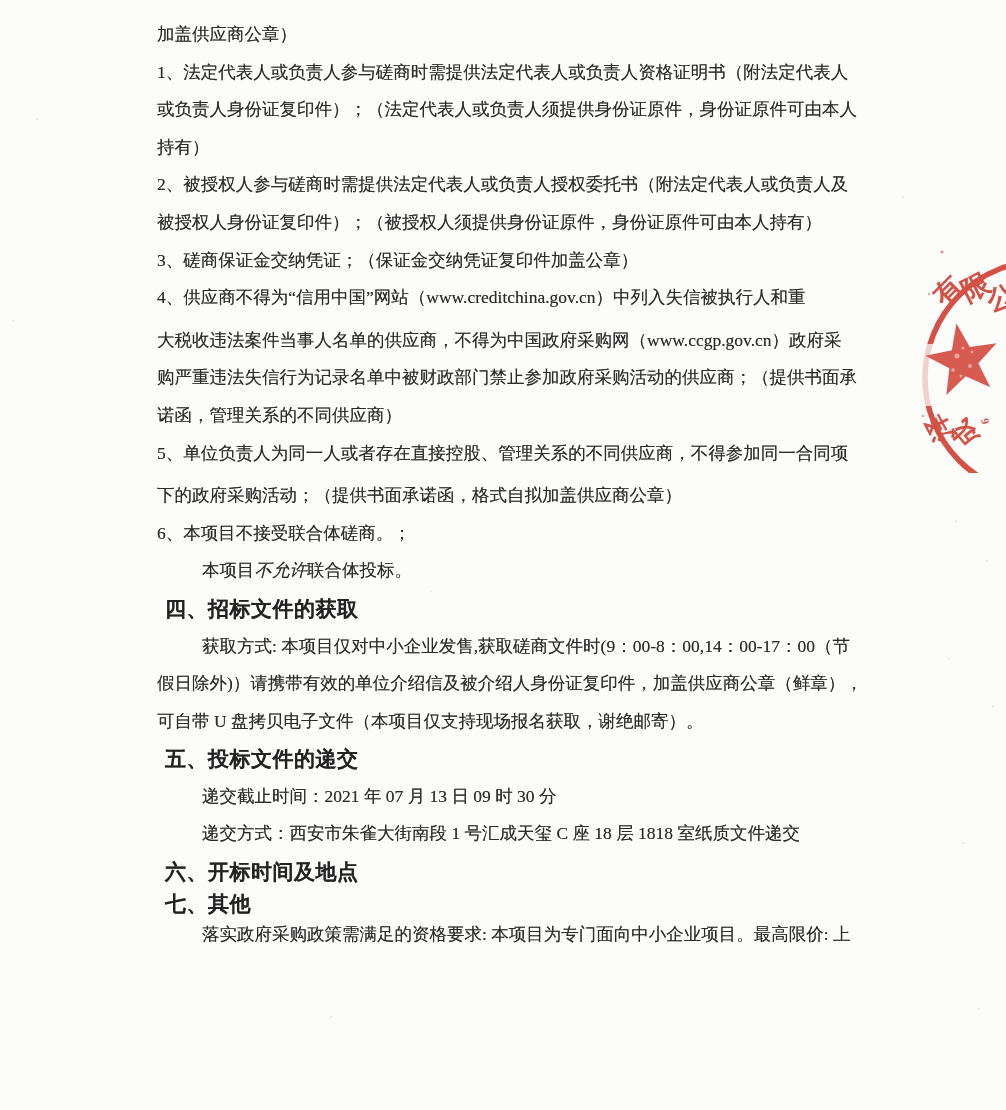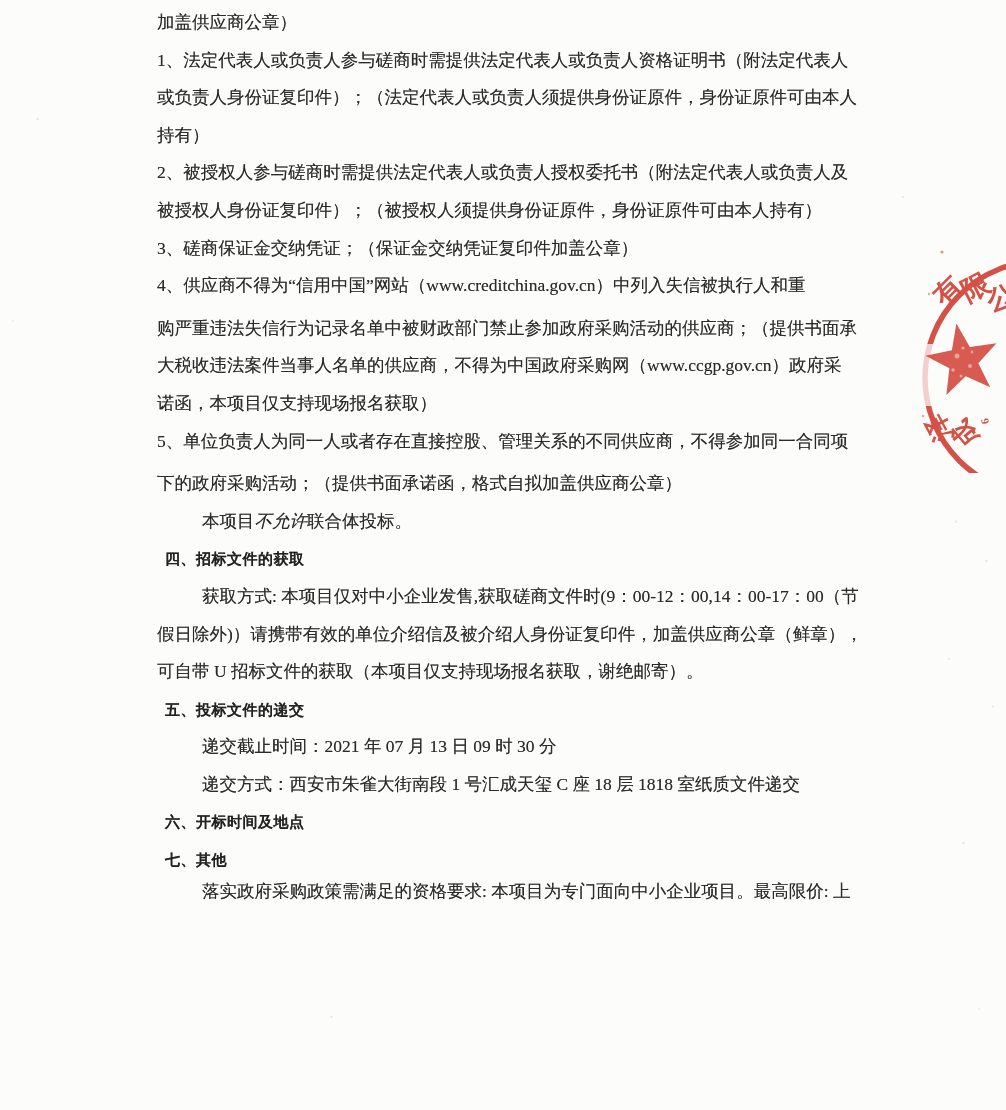--- a/index.html
+++ b/index.html
@@ -2,31 +2,31 @@
 <html><head>
 <meta charset="utf-8">
 <style>
   html,body{margin:0;padding:0;}
   body{
     width:1006px;height:1110px;position:relative;overflow:hidden;
     background:#fcfcfb;
     font-family:"Liberation Serif","DejaVu Serif",serif;
   }
   .doc-body{
-    position:absolute;left:157px;top:4px;width:720px;
+    position:absolute;left:157px;top:16px;width:720px;
     color:#2b2b2b;
     font-size:17.5px;line-height:37.6px;
     text-shadow:0 0 .5px rgba(40,40,40,.55);
     white-space:nowrap;
   }
   .line{height:37.6px;}
   .line.indent{padding-left:45px;}
   .line.heading{
     font-family:"Liberation Sans","DejaVu Sans",sans-serif;
-    font-weight:bold;font-size:15px;padding-left:8px;
+    font-weight:bold;font-size:21px;padding-left:8px;
     letter-spacing:.5px;color:#222;
   }
   .line i{font-style:italic;text-align:right;}
   
   .line:nth-child(9),.line:nth-child(13){margin-top:5px;}
   .line:nth-child(24),.line:nth-child(25),.line:nth-child(26),
   .line:nth-child(27),.line:nth-child(28),.line:nth-child(29){margin-top:-6px;}
 
   .stamp{
     position:absolute;left:915px;top:248px;width:91px;height:225px;
@@ -43,30 +43,31 @@
 
 <div class="doc-body" id="doc-body">
     <div class="line body">加盖供应商公章）</div>
     <div class="line body">1、法定代表人或负责人参与磋商时需提供法定代表人或负责人资格证明书（附法定代表人</div>
     <div class="line body">或负责人身份证复印件）；（法定代表人或负责人须提供身份证原件，身份证原件可由本人</div>
     <div class="line body">持有）</div>
     <div class="line body">2、被授权人参与磋商时需提供法定代表人或负责人授权委托书（附法定代表人或负责人及</div>
     <div class="line body">被授权人身份证复印件）；（被授权人须提供身份证原件，身份证原件可由本人持有）</div>
     <div class="line body">3、磋商保证金交纳凭证；（保证金交纳凭证复印件加盖公章）</div>
     <div class="line body">4、供应商不得为“信用中国”网站（www.creditchina.gov.cn）中列入失信被执行人和重</div>
+    <div class="line body">大税收违法案件当事人名单的供应商，不得为中国政府采购网（www.ccgp.gov.cn）政府采</div>
     <div class="line body">购严重违法失信行为记录名单中被财政部门禁止参加政府采购活动的供应商；（提供书面承</div>
-    <div class="line body">大税收违法案件当事人名单的供应商，不得为中国政府采购网（www.ccgp.gov.cn）政府采</div>
-    <div class="line body">诺函，本项目仅支持现场报名获取）</div>
+    <div class="line body">诺函，管理关系的不同供应商）</div>
     <div class="line body">5、单位负责人为同一人或者存在直接控股、管理关系的不同供应商，不得参加同一合同项</div>
     <div class="line body">下的政府采购活动；（提供书面承诺函，格式自拟加盖供应商公章）</div>
+    <div class="line body">6、本项目不接受联合体磋商。；</div>
     <div class="line indent"><span>本项目</span><i>不允许</i><span>联合体投标。</span></div>
     <div class="line heading">四、招标文件的获取</div>
-    <div class="line indent">获取方式: 本项目仅对中小企业发售,获取磋商文件时(9：00-12：00,14：00-17：00（节</div>
+    <div class="line indent">获取方式: 本项目仅对中小企业发售,获取磋商文件时(9：00-8：00,14：00-17：00（节</div>
     <div class="line body">假日除外)）请携带有效的单位介绍信及被介绍人身份证复印件，加盖供应商公章（鲜章），</div>
-    <div class="line body">可自带 U 招标文件的获取（本项目仅支持现场报名获取，谢绝邮寄）。</div>
+    <div class="line body">可自带 U 盘拷贝电子文件（本项目仅支持现场报名获取，谢绝邮寄）。</div>
     <div class="line heading">五、投标文件的递交</div>
     <div class="line indent">递交截止时间：2021 年 07 月 13 日 09 时 30 分</div>
     <div class="line indent">递交方式：西安市朱雀大街南段 1 号汇成天玺 C 座 18 层 1818 室纸质文件递交</div>
     <div class="line heading">六、开标时间及地点</div>
     <div class="line heading">七、其他</div>
     <div class="line indent">落实政府采购政策需满足的资格要求: 本项目为专门面向中小企业项目。最高限价: 上</div>
   </div>
 
 <svg class="stamp" width="91" height="225" viewBox="0 0 91 225" aria-hidden="true">
   <g opacity="0.88">

